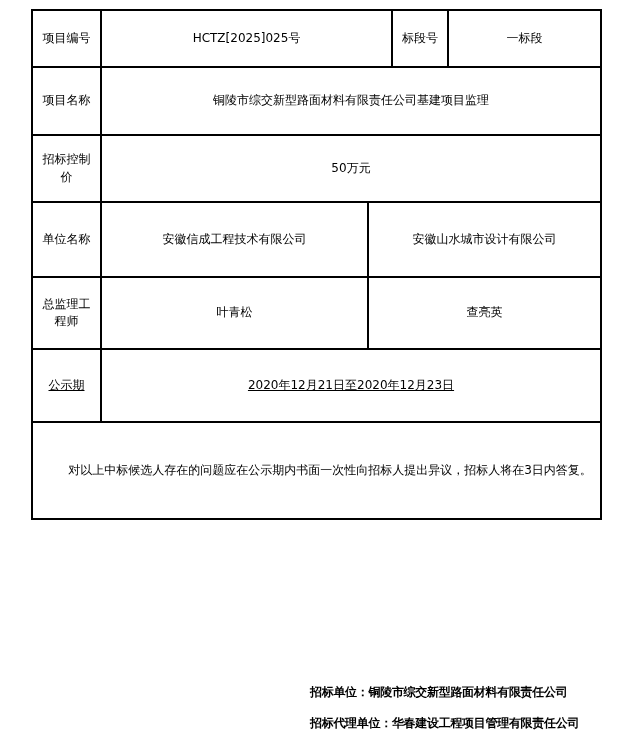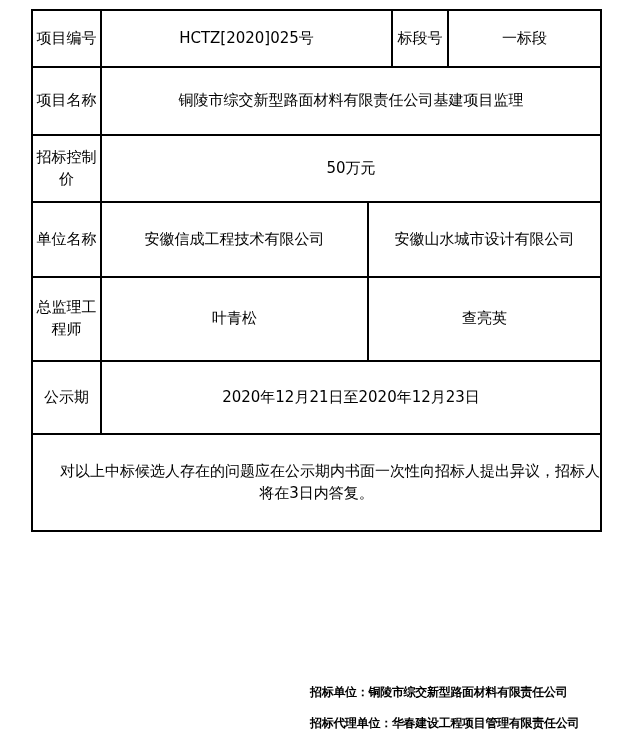--- a/index.html
+++ b/index.html
@@ -24,35 +24,35 @@
     left: 31px;
     top: 9px;
     width: 569px;
     border-collapse: collapse;
     table-layout: fixed;
   }
   table.bid-table td {
     border: 2px solid #000000;
     text-align: center;
     vertical-align: middle;
-    font-size: 15px;
+    font-size: 12px;
     line-height: 1.45;
     padding: 0;
     white-space: pre-line;
     overflow: hidden;
     font-weight: normal;
   }
   tr.r1 { height: 57px; }
   tr.r2 { height: 68px; }
   tr.r3 { height: 67px; margin-left: 36px; }
   tr.r4 { height: 67px; }
   tr.r5 { height: 75px; margin-left: 10px; }
-  tr.r6 { height: 84px; }
+  tr.r6 { height: 72px; }
   tr.r7 { height: 74px; }
-  tr.r8 { height: 73px; }
+  tr.r8 { height: 73px; text-decoration: underline; }
   tr.r9 { height: 97px; }
   td.bold-cell { font-weight: bold; }
   td.note-cell {
     text-align: left;
     white-space: normal;
     padding: 0 3px;
     text-indent: 27px;
     line-height: 30px;
     font-size: 15.5px;
   }
@@ -77,21 +77,21 @@
       <col style="width:69px">
       <col style="width:267px">
       <col style="width:24px">
       <col style="width:56px">
       <col style="width:153px">
     </colgroup>
 
     <tbody>
         <tr class="r1">
       <td>项目编号</td>
-      <td colspan="2">HCTZ[2020]025号</td>
+      <td colspan="2">HCTZ[2025]025号</td>
       <td>标段号</td>
       <td>一标段</td>
     </tr>
 
     <tr class="r2">
       <td>项目名称</td>
       <td colspan="4">铜陵市综交新型路面材料有限责任公司基建项目监理</td>
     </tr>
 
     <tr class="r3">

